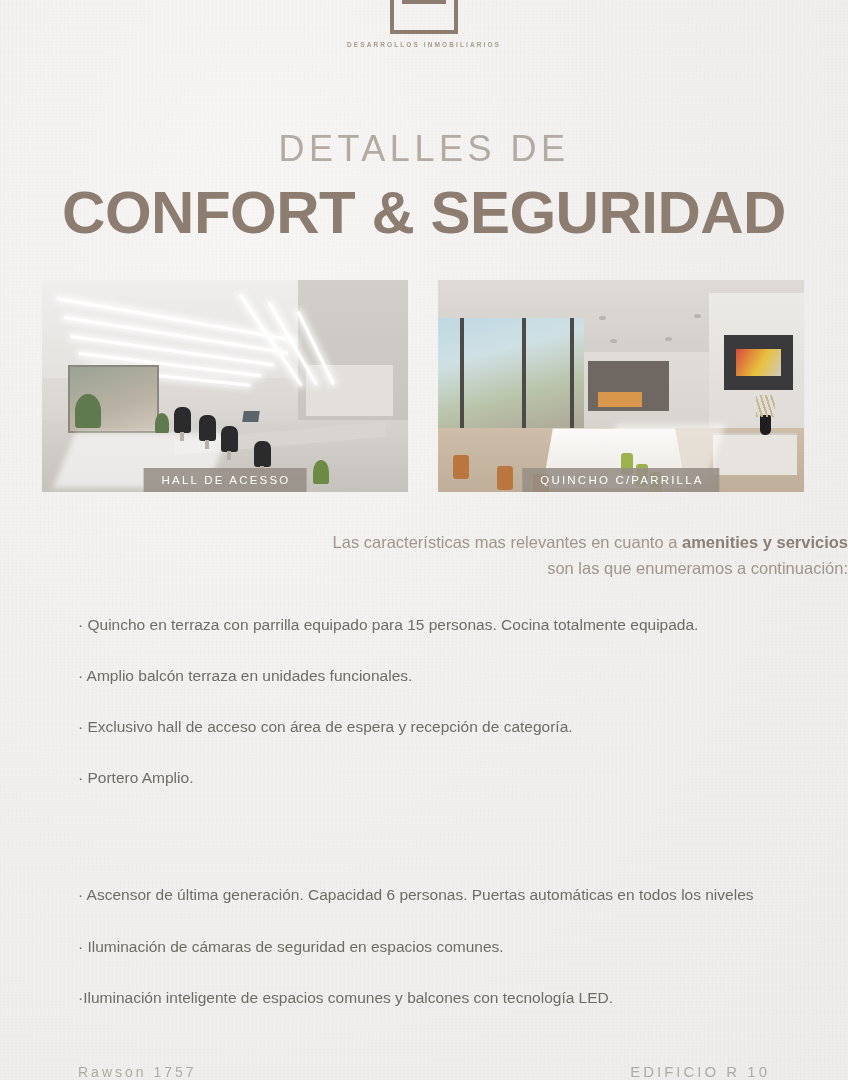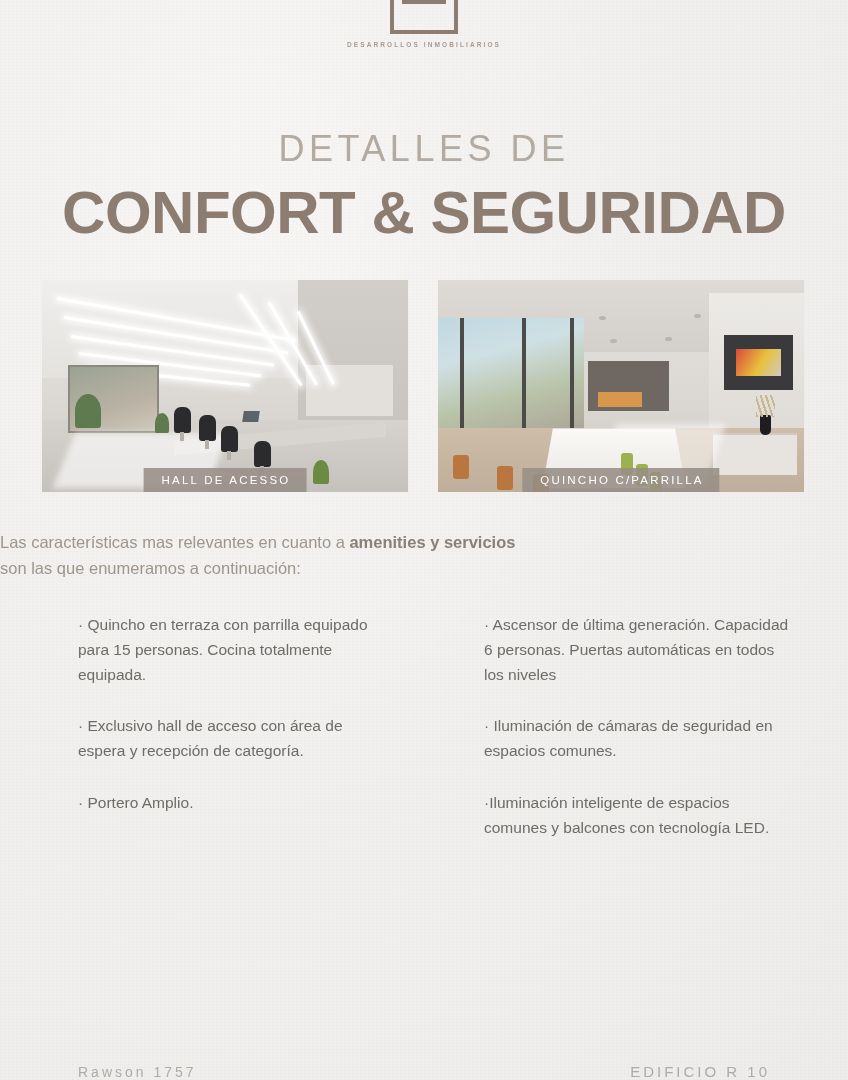--- a/index.html
+++ b/index.html
@@ -217,31 +217,31 @@
     background:linear-gradient(180deg,#cdbda9 0%,#bfae99 100%);
   }
   .quin .sun2{
     position:absolute; bottom:4%; left:46%; width:30%; height:28%;
     background:rgba(255,255,255,0.55); transform:skewX(-18deg); filter:blur(3px);
   }
 
   
   .intro{
     position:absolute; top:530px; left:0; right:0;
-    text-align:left;
+    text-align:right;
     font-size:16.5px;
     line-height:1.55;
     color:#9e958d;
   }
   .intro b{ color:#8a8078; font-weight:700; }
 
   
   .cols{
     position:absolute; top:612px; left:78px; right:52px;
-    display:flex; gap:94px;
+    display:flex; gap:66px;flex-direction:column;
   }
   .col{ flex:1; }
   .bullet{
     font-size:15.5px;
     line-height:1.62;
     color:#6f6b67;
     margin-bottom:26px;
   }
 
   
@@ -336,20 +336,21 @@
 </div>
 
 <div class="intro">
   <span>Las características mas relevantes en cuanto a </span><b>amenities y servicios</b><br>
   <span>son las que enumeramos a continuación:</span>
 </div>
 
 <div class="cols">
   <div class="col">
     <div class="bullet">· Quincho en terraza con parrilla equipado para 15 personas. Cocina totalmente equipada.</div>
+    <div class="bullet">· Amplio balcón terraza en unidades funcionales.</div>
     <div class="bullet">· Exclusivo hall de acceso con área de espera y recepción de categoría.</div>
     <div class="bullet">· Portero Amplio.</div>
   </div>
   <div class="col">
     <div class="bullet">· Ascensor de última generación. Capacidad 6 personas. Puertas automáticas en todos los niveles</div>
     <div class="bullet">· Iluminación de cámaras de seguridad en espacios comunes.</div>
     <div class="bullet">·Iluminación inteligente de espacios comunes y balcones con tecnología LED.</div>
   </div>
 </div>
 

